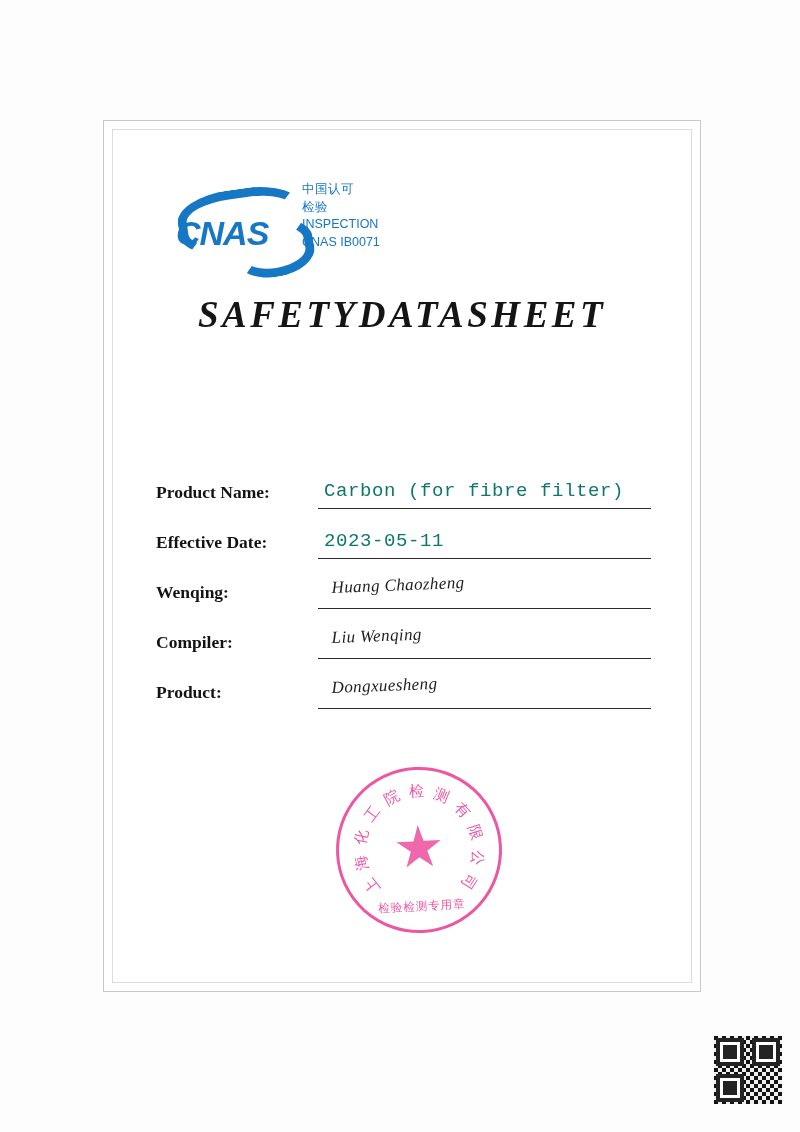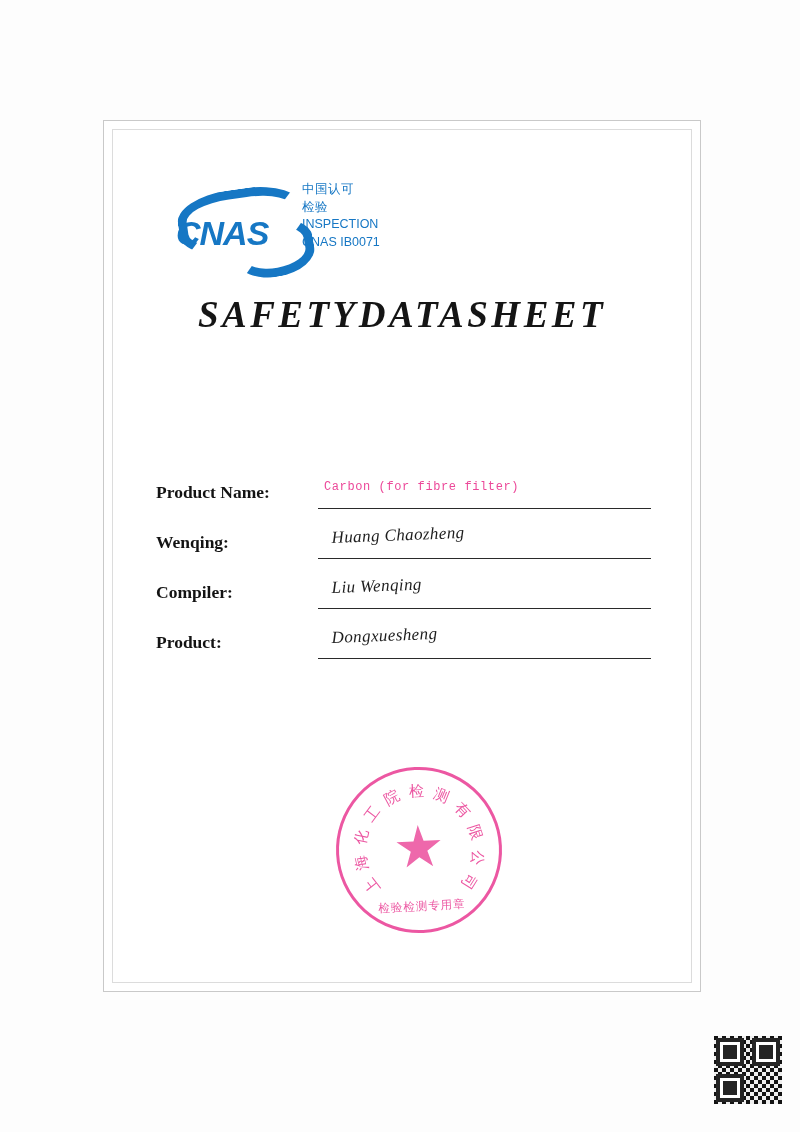--- a/index.html
+++ b/index.html
@@ -151,23 +151,23 @@
   }
   .field-line {
     position: absolute;
     left: 162px; right: 0; top: 34px;
     border-bottom: 1.3px solid #2a2a2a;
   }
   .field-value {
     position: absolute;
     left: 168px; top: 6px;
     font-family: "Liberation Mono", monospace;
-    font-size: 12px;
+    font-size: 19px;
     letter-spacing: 0.6px;
-    color: #ec4899;
+    color: #0f766e;
     white-space: nowrap;
   }
   .field-value.hand {
     font-family: "Liberation Serif", serif;
     font-style: italic;
     font-size: 17px;
     letter-spacing: 0.4px;
     color: #1d1d1d;
     transform: rotate(-2.2deg);
     transform-origin: left bottom;
@@ -280,20 +280,25 @@
     <div class="sds-title">SAFETYDATASHEET</div>
 
     <div class="fields">
 
       <div class="field-row">
         <div class="field-label">Product Name:</div>
         <div class="field-value">Carbon (for fibre filter)</div>
         <div class="field-line"></div>
       </div>
 
+      <div class="field-row">
+        <div class="field-label">Effective Date:</div>
+        <div class="field-value">2023-05-11</div>
+        <div class="field-line"></div>
+      </div>
 
       <div class="field-row">
         <div class="field-label">Wenqing:</div>
         <div class="field-value hand">Huang Chaozheng</div>
         <div class="field-line"></div>
       </div>
 
       <div class="field-row">
         <div class="field-label">Compiler:</div>
         <div class="field-value hand">Liu Wenqing</div>

